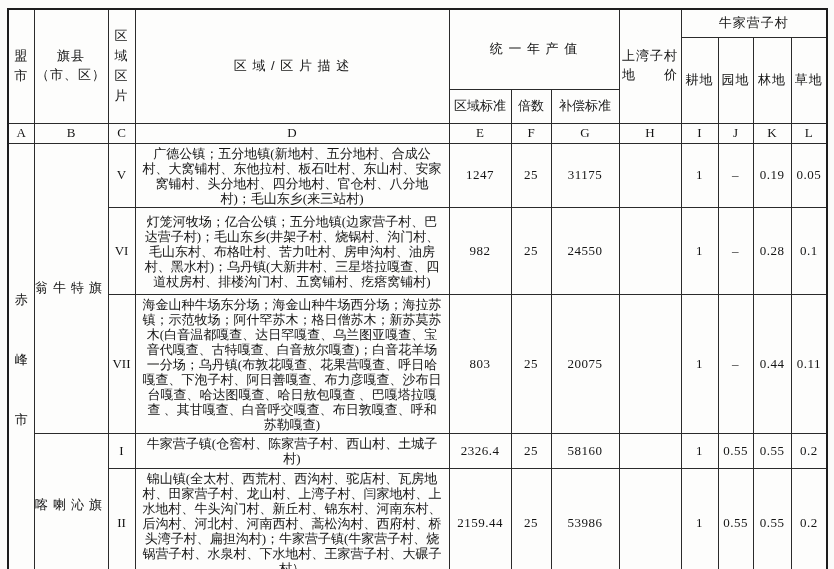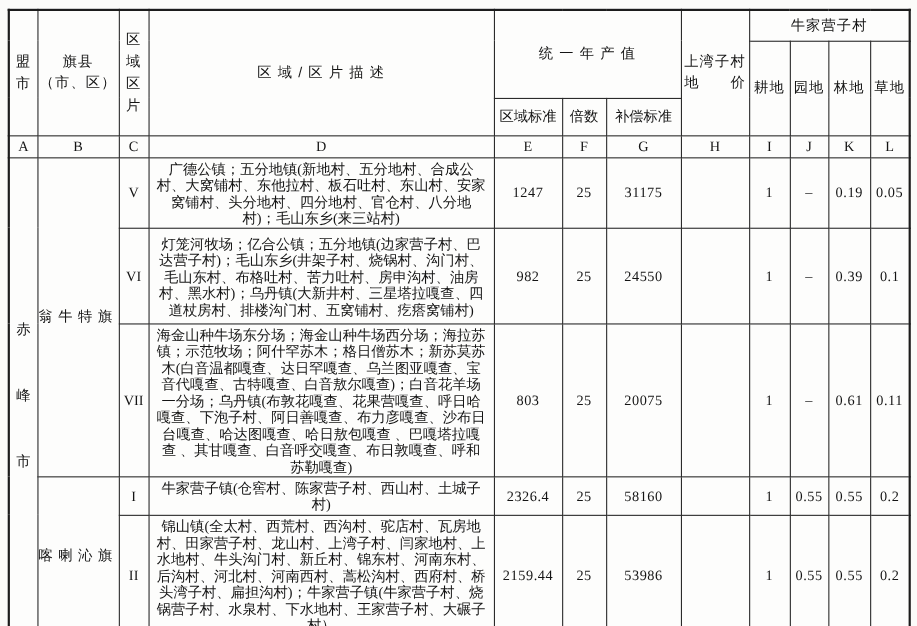--- a/index.html
+++ b/index.html
@@ -131,34 +131,34 @@
 
     <tr style="height:87px">
       <td class="zone">VI</td>
       <td class="desc">灯笼河牧场；亿合公镇；五分地镇(边家营子村、巴达营子村)；毛山东乡(井架子村、烧锅村、沟门村、毛山东村、布格吐村、苦力吐村、房申沟村、油房村、黑水村)；乌丹镇(大新井村、三星塔拉嘎查、四道杖房村、排楼沟门村、五窝铺村、疙瘩窝铺村)</td>
       <td class="num">982</td>
       <td class="num">25</td>
       <td class="num">24550</td>
       <td class="num"></td>
       <td class="num">1</td>
       <td class="num">–</td>
-      <td class="num">0.39</td>
+      <td class="num">0.28</td>
       <td class="num">0.1</td>
     </tr>
 
     <tr style="height:136px">
       <td class="zone">VII</td>
       <td class="desc">海金山种牛场东分场；海金山种牛场西分场；海拉苏镇；示范牧场；阿什罕苏木；格日僧苏木；新苏莫苏木(白音温都嘎查、达日罕嘎查、乌兰图亚嘎查、宝音代嘎查、古特嘎查、白音敖尔嘎查)；白音花羊场一分场；乌丹镇(布敦花嘎查、花果营嘎查、呼日哈嘎查、下泡子村、阿日善嘎查、布力彦嘎查、沙布日台嘎查、哈达图嘎查、哈日敖包嘎查 、巴嘎塔拉嘎查 、其甘嘎查、白音呼交嘎查、布日敦嘎查、呼和苏勒嘎查)</td>
       <td class="num">803</td>
       <td class="num">25</td>
       <td class="num">20075</td>
       <td class="num"></td>
       <td class="num">1</td>
       <td class="num">–</td>
-      <td class="num">0.61</td>
+      <td class="num">0.44</td>
       <td class="num">0.11</td>
     </tr>
 
     <tr style="height:35px">
       <td rowspan="2" class="banner-cell">喀喇沁旗</td>
       <td class="zone">I</td>
       <td class="desc">牛家营子镇(仓窖村、陈家营子村、西山村、土城子村)</td>
       <td class="num">2326.4</td>
       <td class="num">25</td>
       <td class="num">58160</td>

